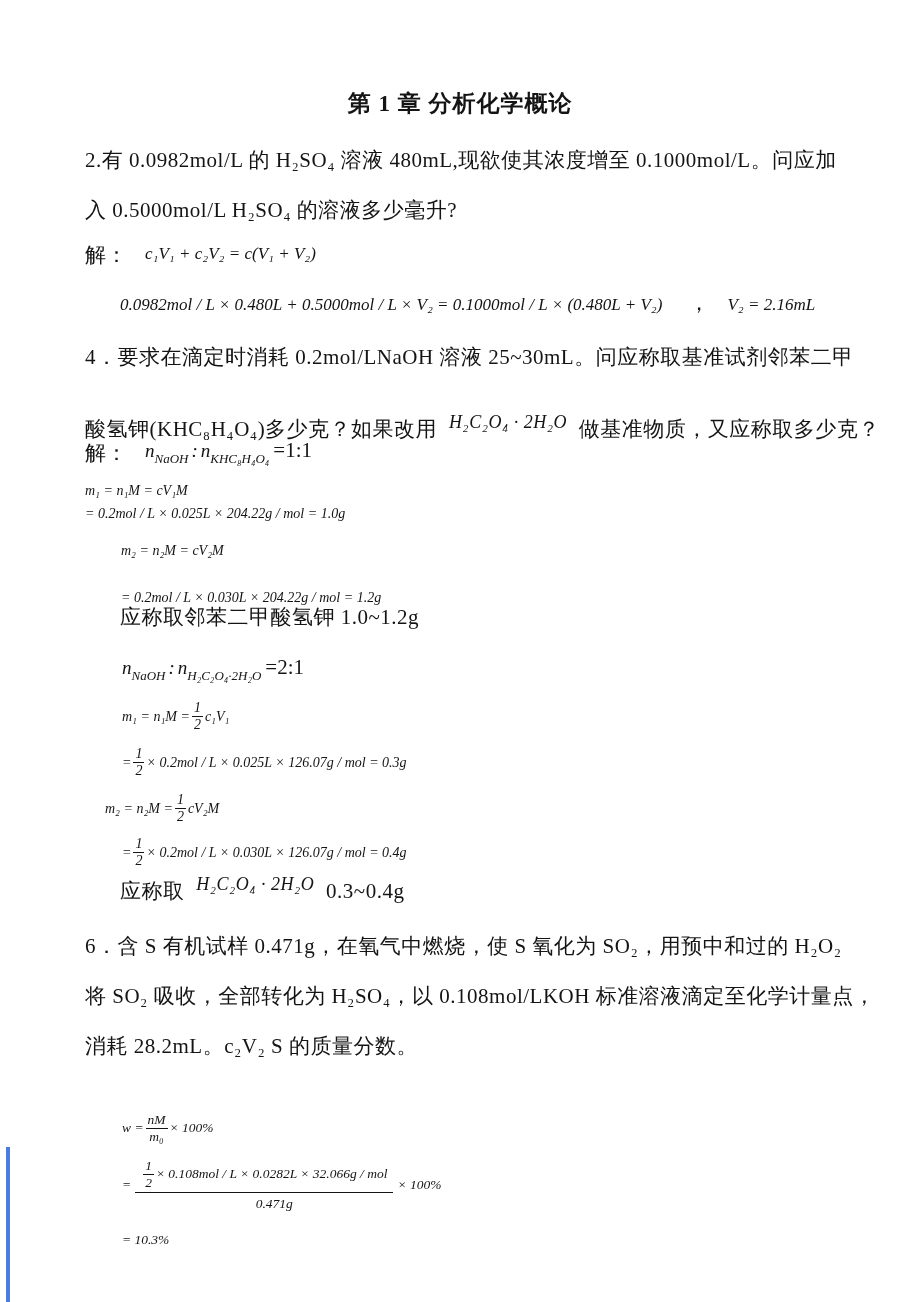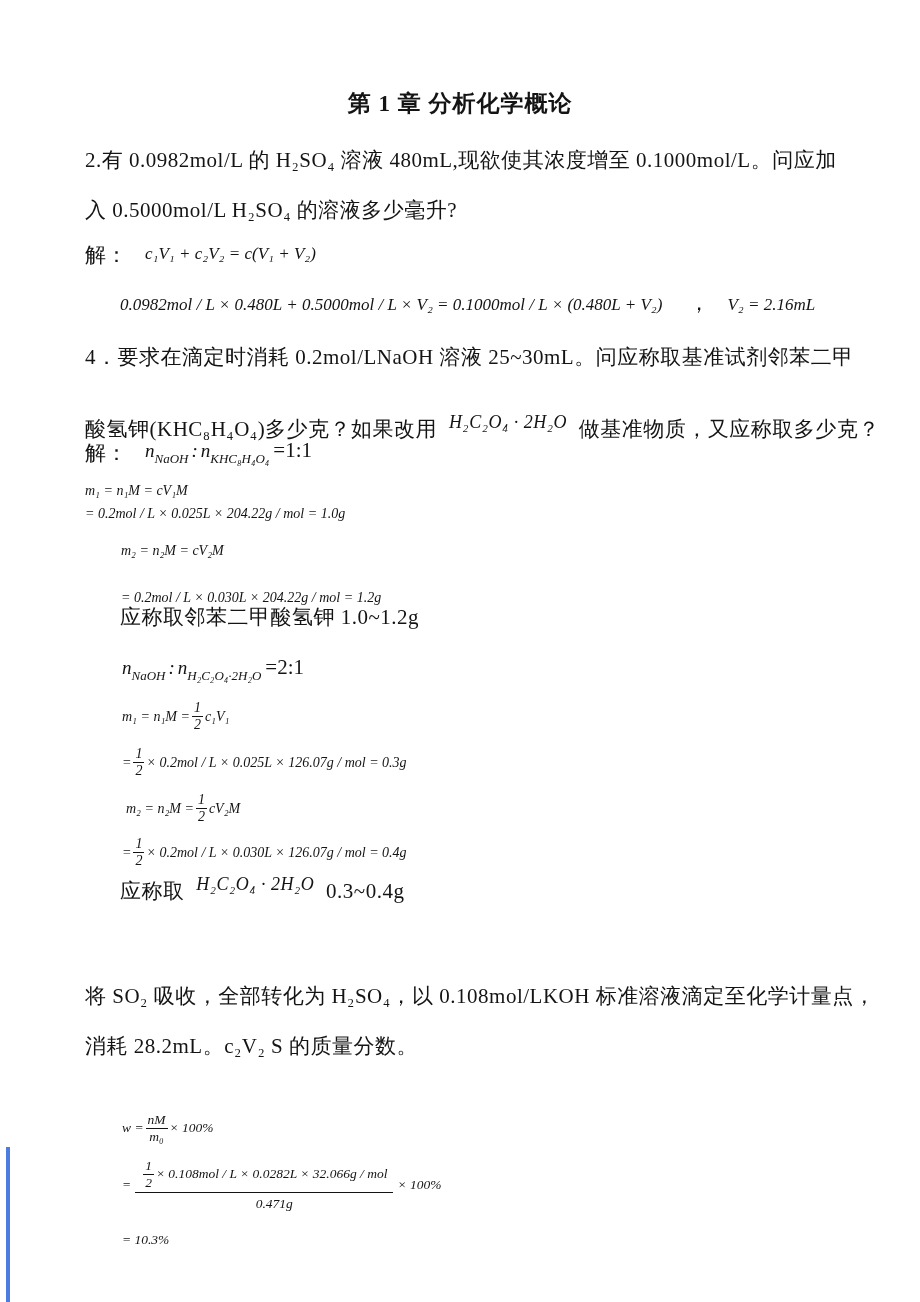--- a/index.html
+++ b/index.html
@@ -93,21 +93,21 @@
   </div>
   <div class="row vrow eq-sm" style="left:122px;top:746px;">
     <span>=</span>
     <span class="vfrac">
       <span class="vnum">1</span>
       <span class="vden">2</span>
     </span>
     <span>× 0.2mol / L × 0.025L × 126.07g / mol = 0.3g</span>
   </div>
 
-  <div class="row vrow eq-sm" style="left:126px;top:792px;">
+  <div class="row vrow eq-sm" style="left:105px;top:792px;">
     <span>m₂ = n₂M =</span>
     <span class="vfrac">
       <span class="vnum">1</span>
       <span class="vden">2</span>
     </span>
     <span>cV₂M</span>
   </div>
   <div class="row vrow eq-sm" style="left:122px;top:836px;">
     <span>=</span>
     <span class="vfrac">
@@ -116,20 +116,21 @@
     </span>
     <span>× 0.2mol / L × 0.030L × 126.07g / mol = 0.4g</span>
   </div>
 
   <div class="row cn" style="left:120px;top:877px;">
     <span>应称取</span>
     <span class="raised">H₂C₂O₄ · 2H₂O</span>
     <span>0.3~0.4g</span>
   </div>
 
+  <div class="row cn" style="left:85px;top:932px;">6．含 S 有机试样 0.471g，在氧气中燃烧，使 S 氧化为 SO₂，用预中和过的 H₂O₂</div>
   <div class="row cn" style="left:85px;top:982px;">将 SO₂ 吸收，全部转化为 H₂SO₄，以 0.108mol/LKOH 标准溶液滴定至化学计量点，</div>
   <div class="row cn" style="left:85px;top:1032px;">消耗 28.2mL。c₂V₂ S 的质量分数。</div>
 
 
   <div class="row vrow" style="left:122px;top:1112px;font-size:13.5px;">
     <span class="math">w =</span>
     <span class="vfrac" style="font-size:13.5px;">
       <span class="vnum">nM</span>
       <span class="vden">m₀</span>
     </span>

